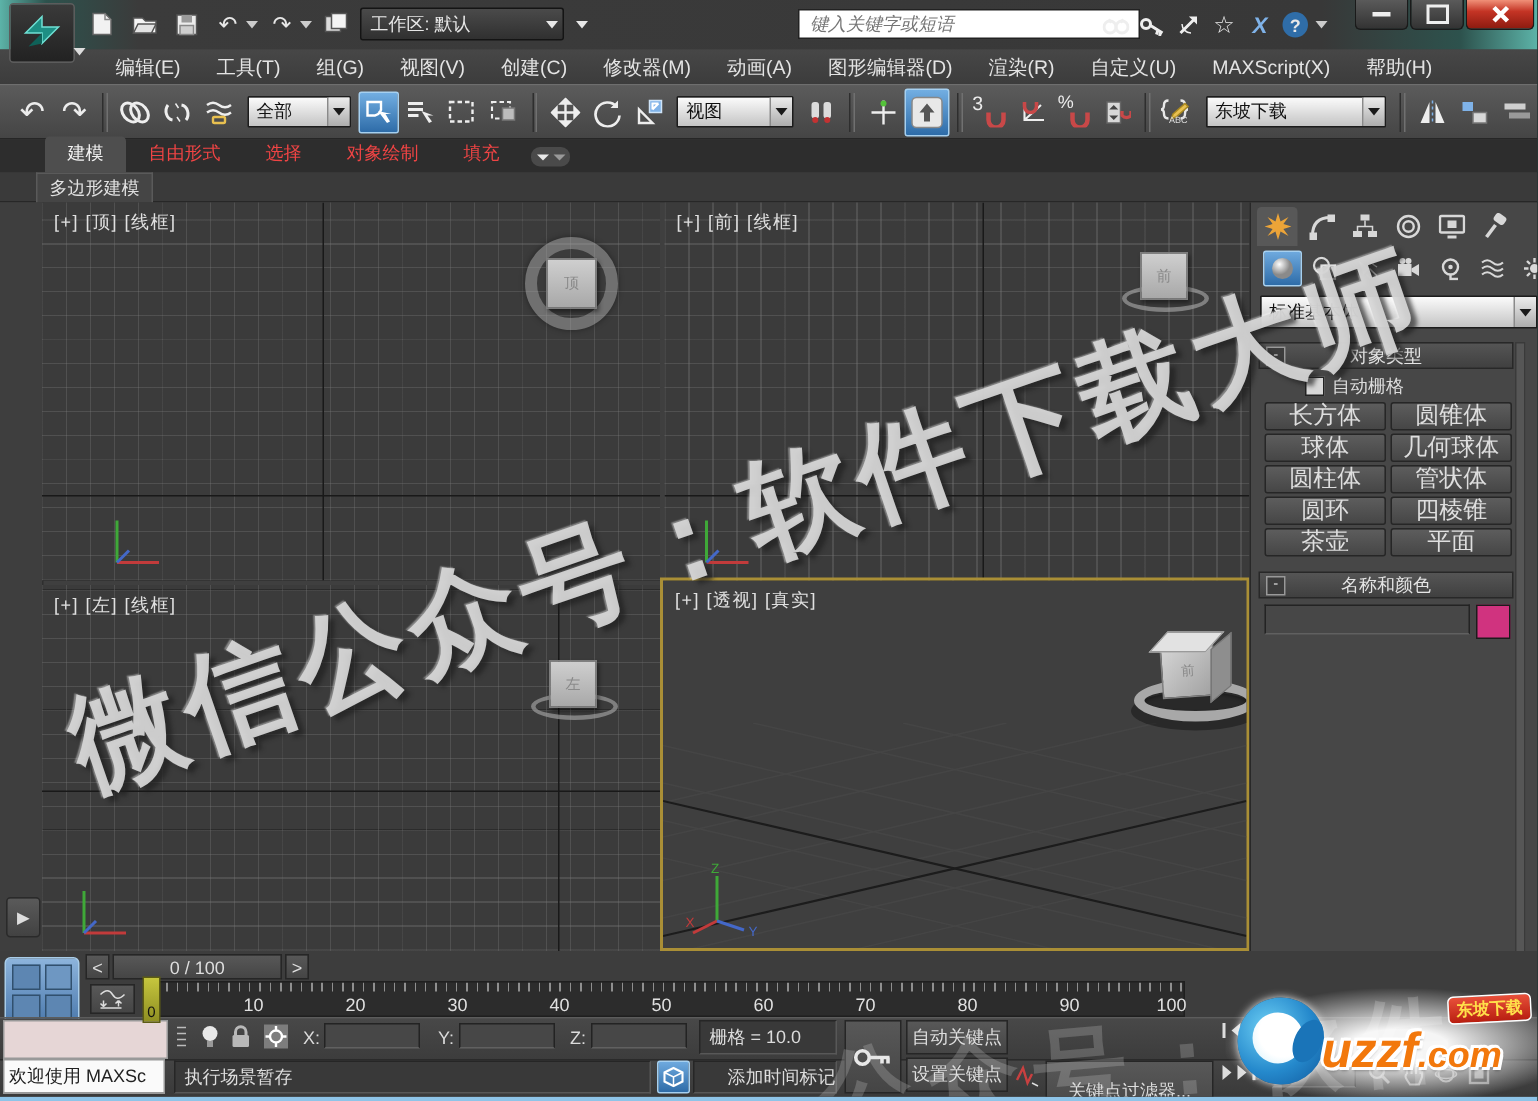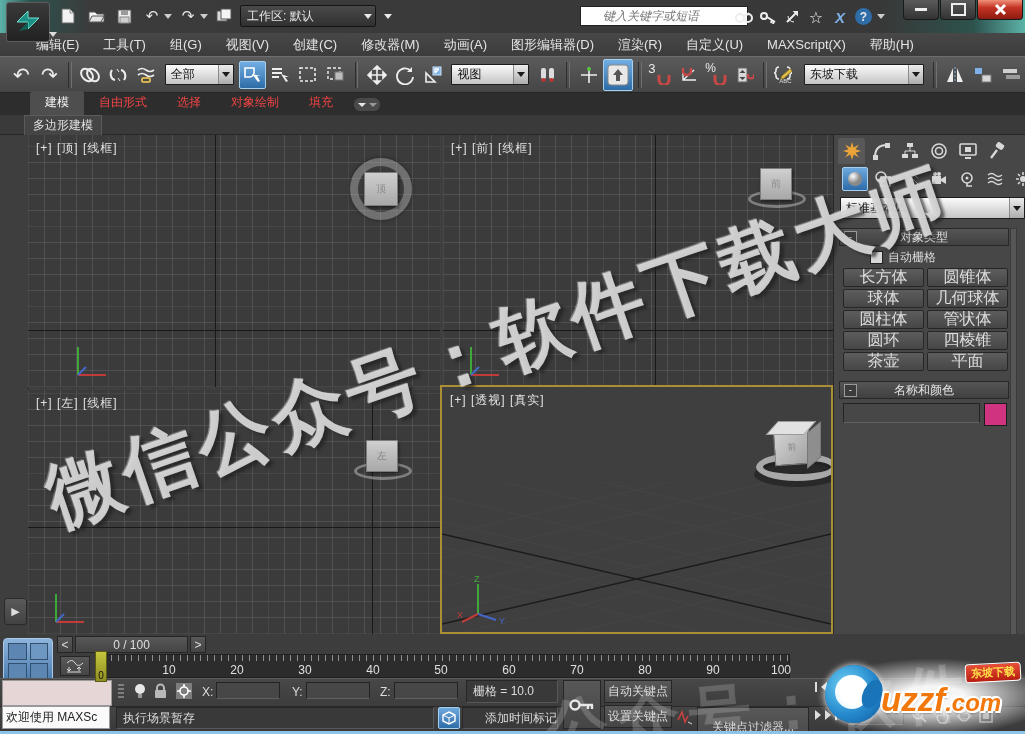--- a/index.html
+++ b/index.html
@@ -17,29 +17,29 @@
   #quick{left:56px;top:5px;display:flex;gap:4px;align-items:center;}
   .ddark{height:20px;background:linear-gradient(#4a4a4a,#303030);border:1px solid #141414;
     border-radius:2px;display:flex;align-items:center;color:#e6e6e6;font-size:12px;padding-left:6px;}
   .drop{height:19px;background:linear-gradient(#fbfbfb,#c4c4c4);border:1px solid #1c1c1c;
     border-radius:1px;display:flex;align-items:center;font-size:12px;color:#101010;padding-left:5px;}
   .darr{margin-left:auto;width:14px;align-self:stretch;border-left:1px solid #8a8a8a;
     background:linear-gradient(#ececec,#adadad);display:flex;align-items:center;justify-content:center;}
   .darr2{margin-left:auto;width:14px;align-self:stretch;display:flex;align-items:center;justify-content:center;}
   .tri{width:0;height:0;border-left:4px solid transparent;border-right:4px solid transparent;border-top:5px solid #1a1a1a;}
   .triw{width:0;height:0;border-left:4px solid transparent;border-right:4px solid transparent;border-top:5px solid #e8e8e8;}
-  #search{left:532px;top:6px;width:168px;height:20px;background:#fff;border:1px solid #222;
-    font-style:italic;color:#555;font-size:12px;padding:0 22px;box-sizing:border-box;margin-left:48px;}
+  #search{left:532px;top:6px;width:228px;height:20px;background:#fff;border:1px solid #222;
+    font-style:italic;color:#555;font-size:12px;padding:0 7px;box-sizing:border-box;}
   .tico{color:#e8e8e8;font-size:14px;width:24px;height:22px;display:flex;align-items:center;justify-content:center;}
   .winbtn{width:34px;height:19px;background:linear-gradient(#5a5a5a,#333);border:1px solid #1a1a1a;
     border-top:none;border-radius:0 0 4px 4px;display:flex;align-items:center;justify-content:center;}
   #btn-close{width:44px;background:linear-gradient(#f09078,#c43425 40%,#8d1b10);}
   
   #menubar{left:0;top:33px;width:1025px;height:23px;background:linear-gradient(#474747,#3c3c3c);
-    display:flex;align-items:center;padding-left:24px;box-sizing:border-box;}
+    display:flex;align-items:center;padding-left:65px;box-sizing:border-box;}
   .mitem{padding:0 12px;color:#e4e4e4;font-size:13px;white-space:nowrap;}
   
   #toolbar{left:0;top:56px;width:1025px;height:37px;background:linear-gradient(#5b5b5b,#454545);
     border-top:1px solid #6e6e6e;border-bottom:1px solid #262626;display:flex;align-items:center;
     padding-left:8px;gap:1px;box-sizing:border-box;}
   .tslot{min-width:27px;height:28px;display:flex;align-items:center;justify-content:center;
     color:#ececec;font-size:17px;position:relative;}
   .tslot.active{background:linear-gradient(#72aee2,#2e6ca8);border:1px solid #a6d0f0;border-radius:2px;box-sizing:border-box;}
   .vsep{width:2px;height:26px;border-left:1px solid #2e2e2e;border-right:1px solid #707070;margin:0 4px;}
   

